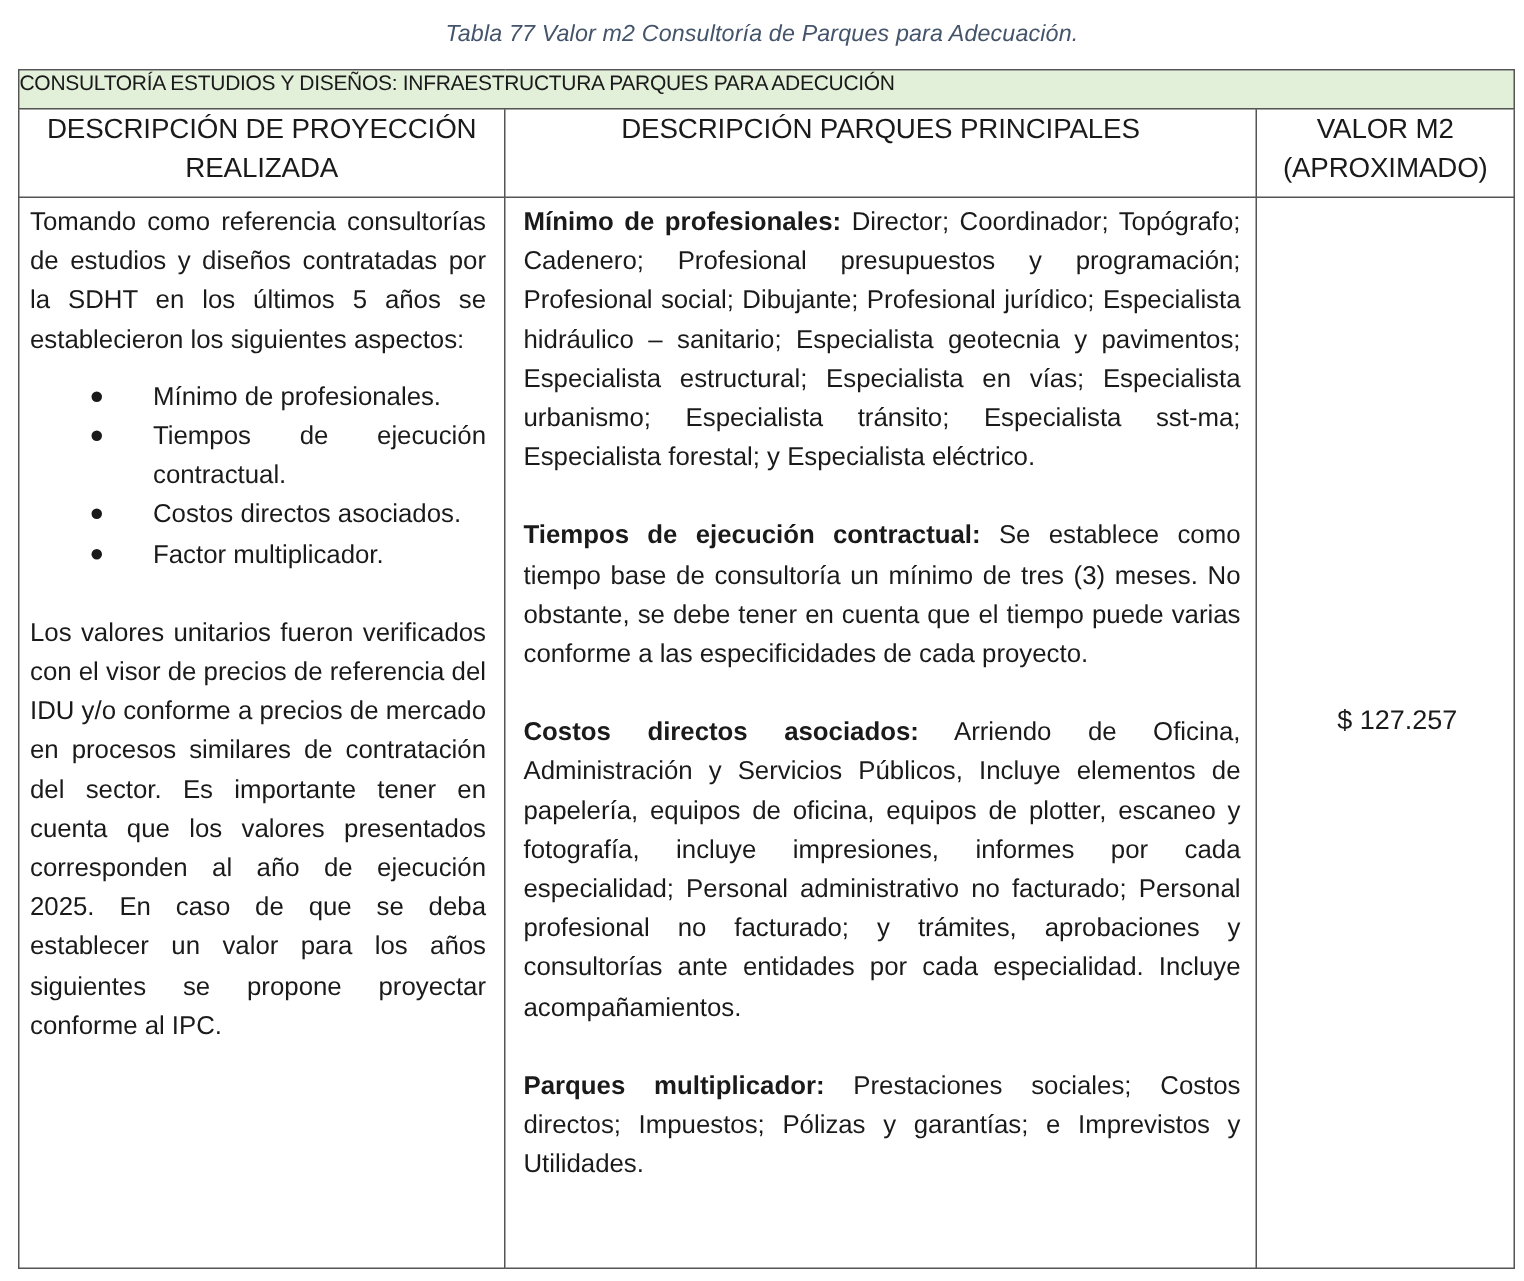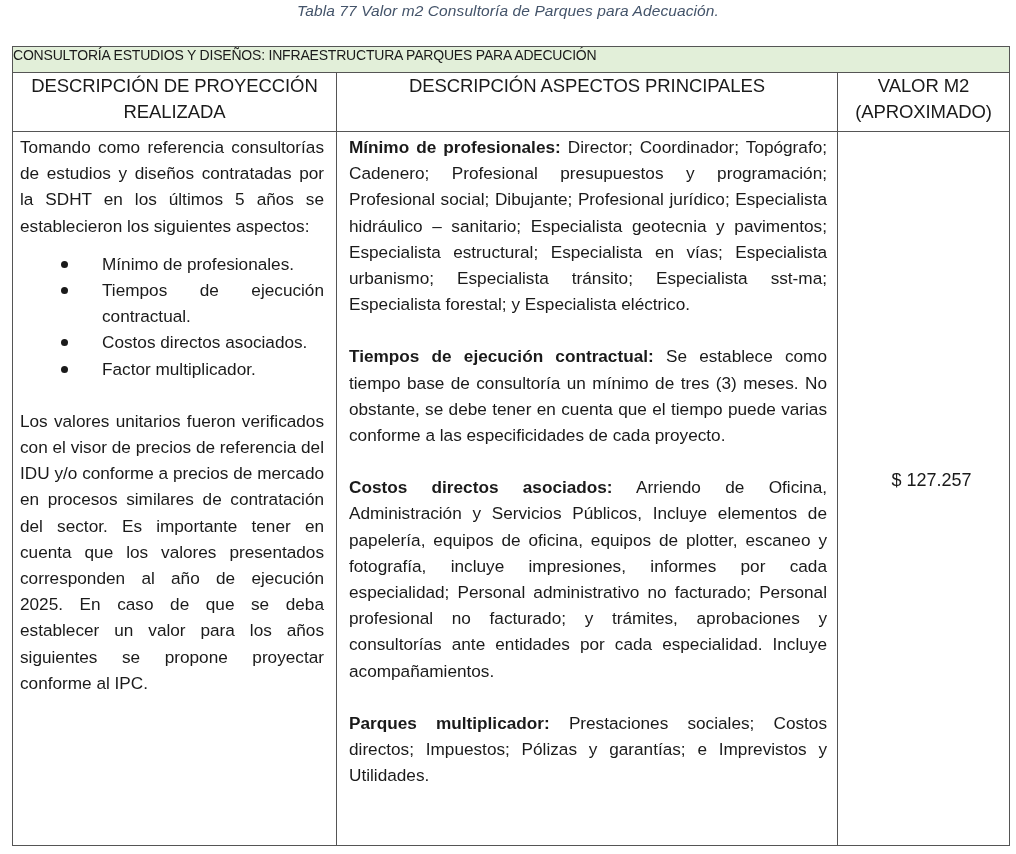--- a/index.html
+++ b/index.html
@@ -1,18 +1,18 @@
 <!DOCTYPE html>
 <html><head>
 <meta charset="utf-8">
 <style>
   html, body { margin: 0; padding: 0; background: #ffffff; }
   body { width: 1016px; height: 854px; position: relative; overflow: hidden;
          font-family: "Liberation Sans", sans-serif; color: #1a1a1a; }
-  .caption { position: absolute; top: 2px; left: 0; width: 1016px; text-align: center;
+  .caption { position: absolute; top: 14px; left: 0; width: 1016px; text-align: center;
              font-style: italic; font-size: 15.5px; color: #44546a; letter-spacing: 0.1px; }
   table.main { position: absolute; top: 46px; left: 12px; width: 997px;
                border-collapse: collapse; table-layout: fixed; }
   table.main td { border: 1.5px solid #555; vertical-align: top; padding: 0; }
   .title-row td { background: #e2efd9; height: 25px; font-size: 14px; padding: 1px 7px 0 7px;
                   vertical-align: middle; white-space: nowrap; letter-spacing: -0.2px; }
   .head-row td { height: 58px; font-size: 18.5px; text-align: center; vertical-align: middle;
                  line-height: 26px; letter-spacing: -0.1px; }
   .body-row td { font-size: 17.2px; line-height: 26.2px; }
   .col1 { padding: 2px 12px 0 7px !important; text-align: justify; }
@@ -41,21 +41,21 @@
   <tbody>
       <tr class="title-row">
     <td colspan="3">CONSULTORÍA ESTUDIOS Y DISEÑOS: INFRAESTRUCTURA PARQUES PARA ADECUCIÓN</td>
   </tr>
   <tr class="head-row">
     <td>
       <div>DESCRIPCIÓN DE PROYECCIÓN</div>
       <div>REALIZADA</div>
     </td>
     <td>
-      <div>DESCRIPCIÓN ASPECTOS PRINCIPALES</div>
+      <div>DESCRIPCIÓN PARQUES PRINCIPALES</div>
     </td>
     <td>
       <div>VALOR M2</div>
       <div>(APROXIMADO)</div>
     </td>
   </tr>
   <tr class="body-row" style="height:714px">
     <td class="col1">
       <p class="para" style="margin-bottom:12px">Tomando como referencia consultorías de estudios y diseños contratadas por la SDHT en los últimos 5 años se establecieron los siguientes aspectos:</p>
       <ul class="bullets">

